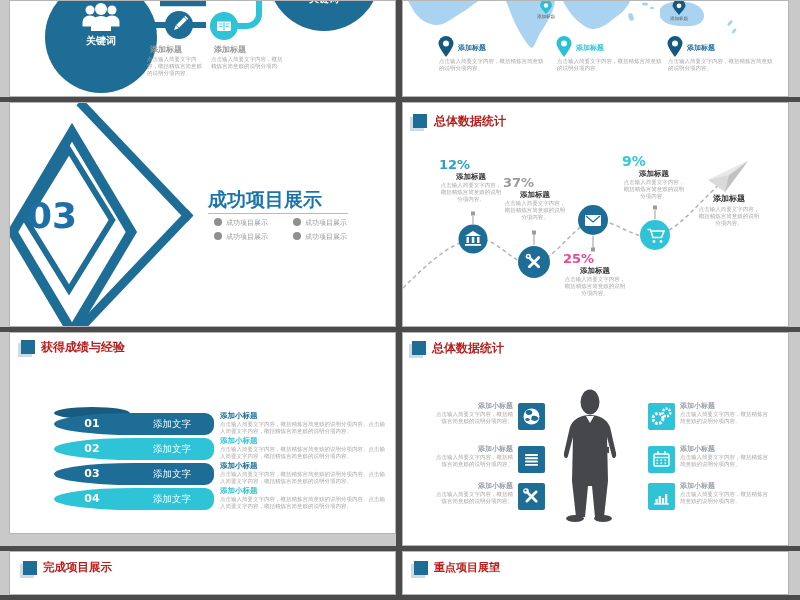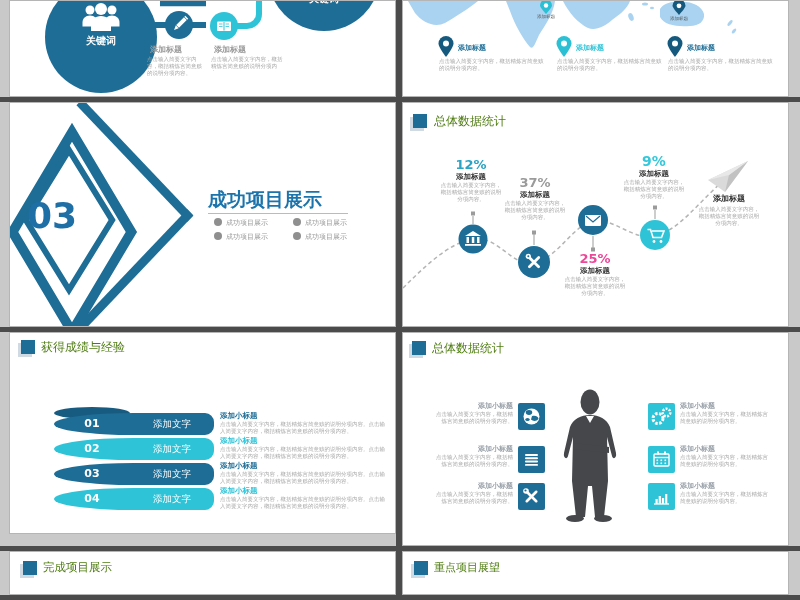--- a/index.html
+++ b/index.html
@@ -1,24 +1,24 @@
 <!DOCTYPE html>
 <html><head>
 <meta charset="utf-8">
 <style>
   html,body{margin:0;padding:0}
   body{width:800px;height:600px;position:relative;background:#c9c9c9;font-family:"DejaVu Sans",sans-serif;overflow:hidden}
   .sep{position:absolute;background:#4b4b4b;z-index:5}
   .slide{position:absolute;background:#fff;border:1px solid #b5b5b5;overflow:hidden;box-sizing:border-box}
   .abs{position:absolute}
   .hsq{position:absolute;width:14px;height:14px;background:#1d6d96;box-shadow:-3px 3px 0 #cfdae2}
-  .htitle{position:absolute;font-weight:normal;color:#4d7c0f;font-size:12px;white-space:nowrap}
+  .htitle{position:absolute;font-weight:bold;color:#b91c1c;font-size:12px;white-space:nowrap}
   .tiny{color:#a8a8a8;font-size:5.5px;line-height:7px;overflow:hidden}
   .subt{font-weight:bold;font-size:7.5px;color:#4a4a4a}
-  .pct{font-weight:bold;font-size:13px;text-align:center}
+  .pct{font-weight:bold;font-size:13px;text-align:left}
   .c-dark{color:#1d6d96}.c-teal{color:#2fc3d7}
   .circle{position:absolute;border-radius:50%}
   .bgdark{background:#1d6d96}.bgteal{background:#2fc3d7}
   .ribbon{position:absolute;left:44px;width:160px;height:22px;border-radius:50% 9px 9px 50% / 50% 9px 9px 50%}
   .ribbon .num{position:absolute;left:0;width:76px;text-align:center;line-height:22px;color:#fff;font-weight:bold;font-size:11px}
   .ribbon .lbl{position:absolute;left:76px;width:84px;text-align:center;line-height:22px;color:#fff;font-size:9.5px}
   .isq{position:absolute;width:27px;height:27px;border-radius:2px}
   .bullet-dot{position:absolute;width:8px;height:8px;border-radius:50%;background:#8f8f8f}
   .bullet-txt{position:absolute;font-size:7px;color:#9a9a9a;white-space:nowrap}
   .mk{font-size:4.5px;color:#555;position:absolute;text-align:center}

